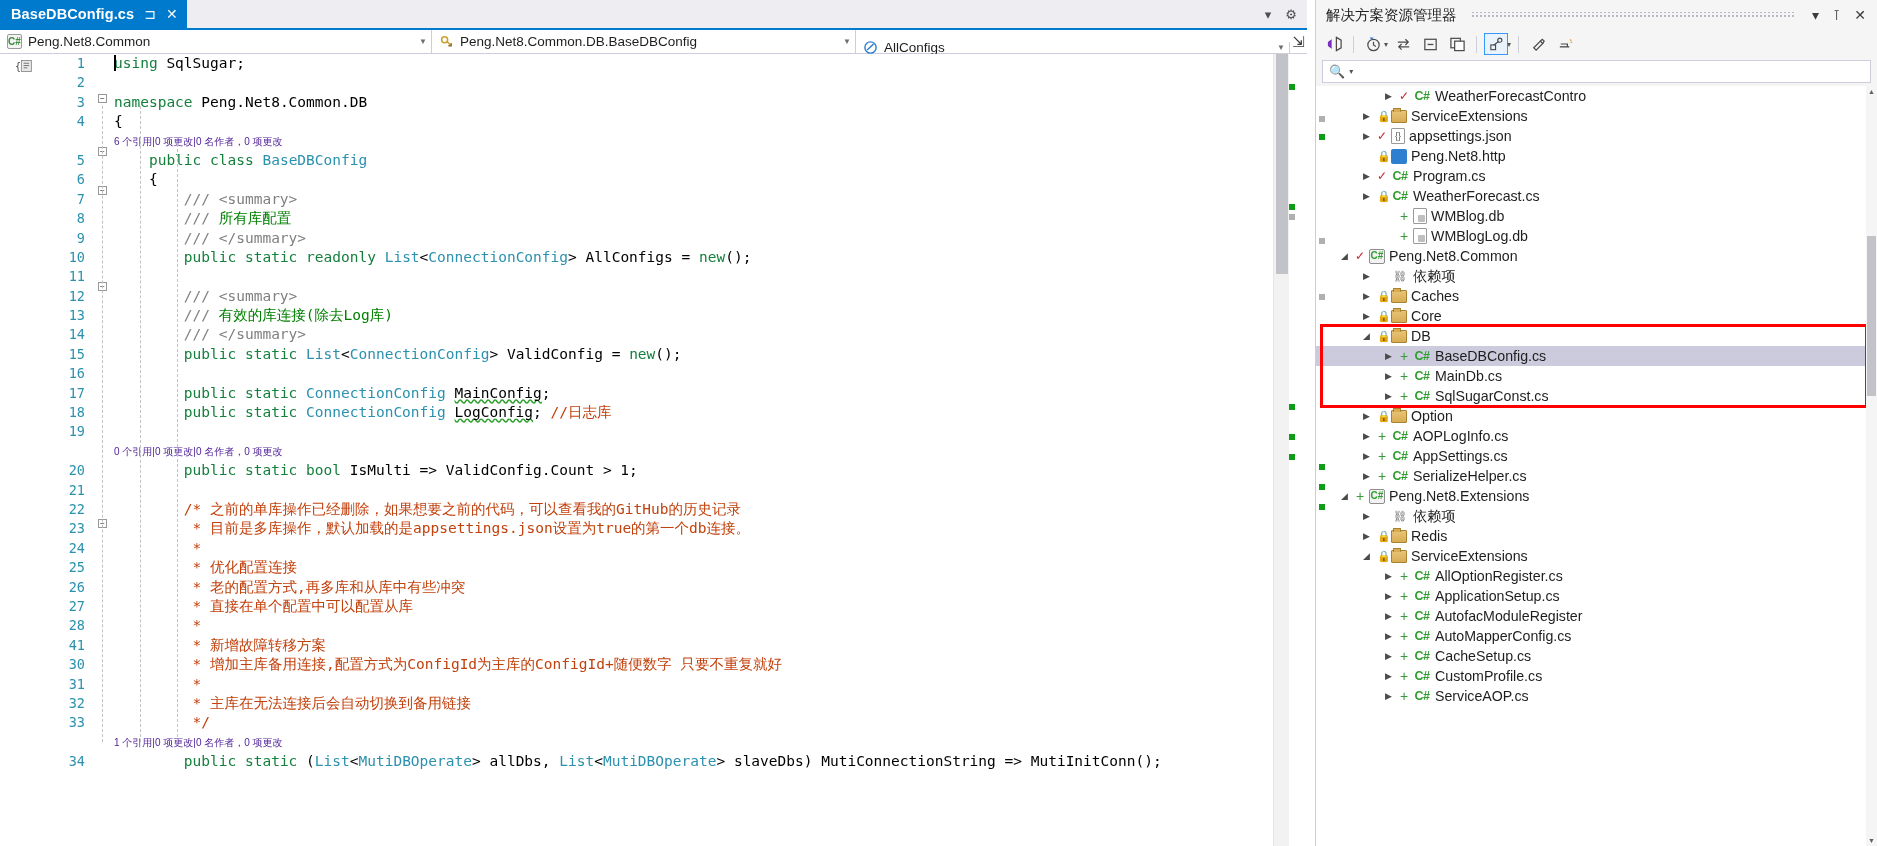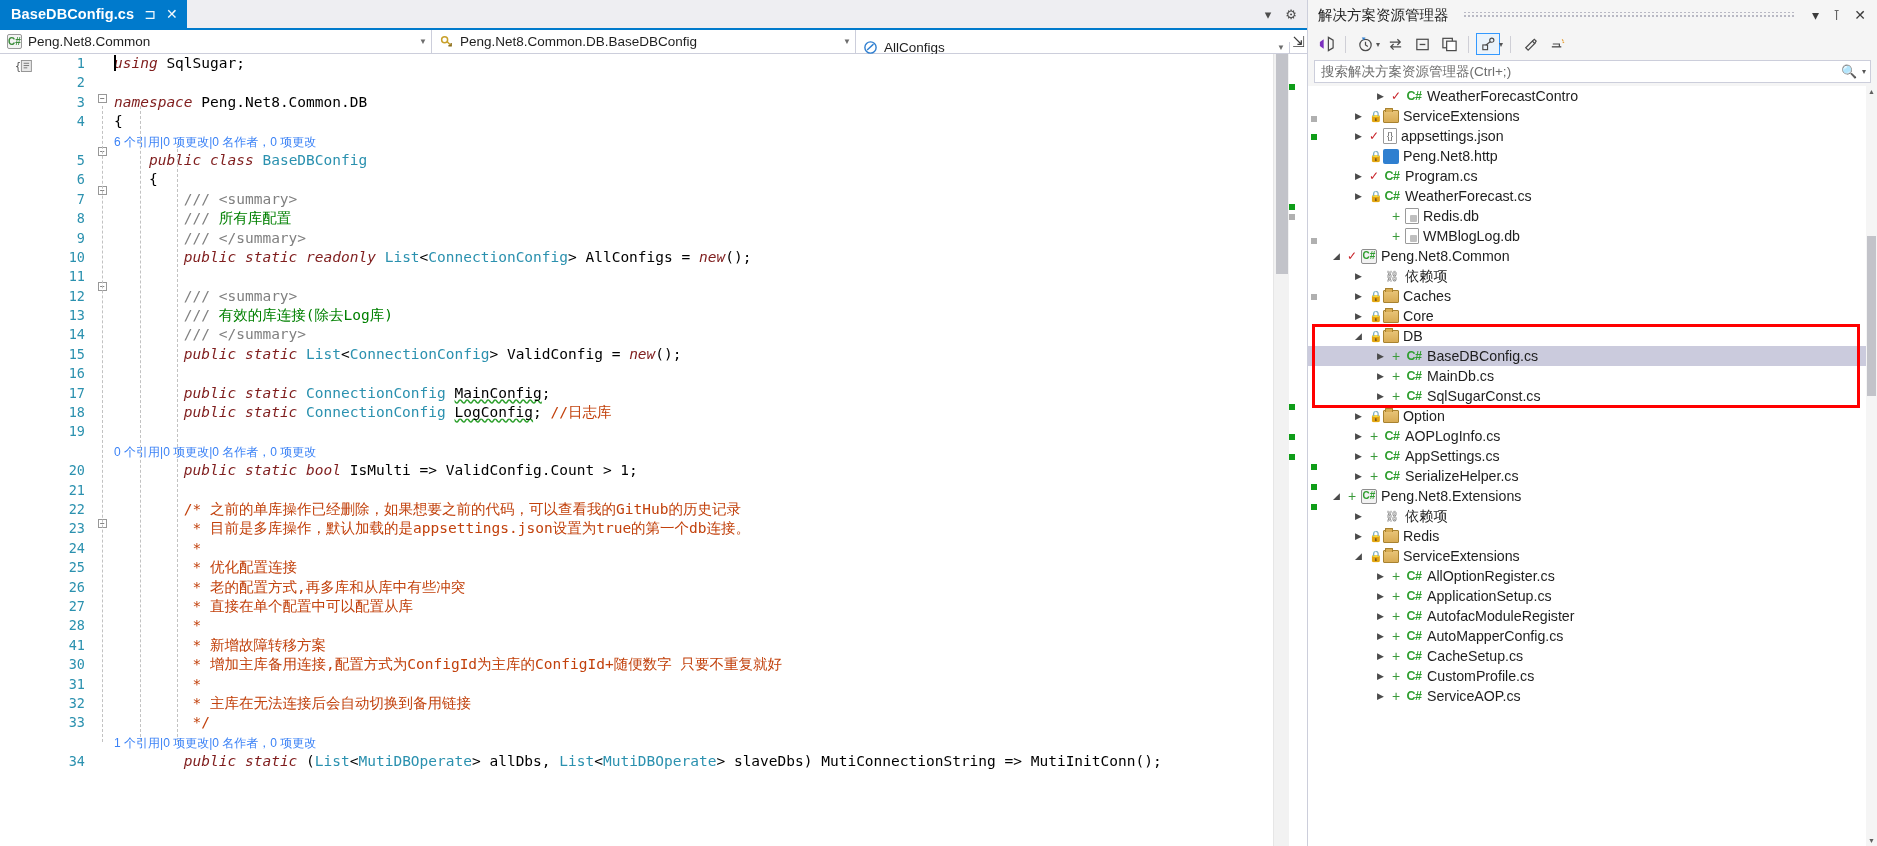--- a/index.html
+++ b/index.html
@@ -2,21 +2,21 @@
 <html><head>
 <meta charset="utf-8">
 <style>
   * { box-sizing: border-box; margin: 0; padding: 0; }
   html, body {
     width: 1877px; height: 846px;
     background: #ffffff;
     font-family: "Liberation Sans", sans-serif;
     overflow: hidden;
   }
-  .app { position: relative; width: 1877px; height: 846px; display: flex; }
+  .app { position: relative; width: 1877px; height: 846px; display: flex; gap: 8px; }
 
   
   .editor-side { width: 1307px; height: 846px; position: relative; background: #ffffff; }
 
   
   .tabstrip {
     height: 28px; background: #eeeef2; display: flex; align-items: stretch;
     position: relative;
   }
   .tab {
@@ -84,24 +84,24 @@
     width: 46px; text-align: right; padding-right: 7px;
     font-family: "DejaVu Sans Mono", monospace; font-size: 13.5px;
     color: #2b91af; background: #ffffff; user-select: none;
   }
   .outline-margin { width: 22px; background: #ffffff; position: relative; }
   .code {
     flex: 1; position: relative; font-family: "DejaVu Sans Mono", monospace;
     font-size: 14.5px; color: #000000; white-space: pre; overflow: hidden;
   }
   .ln { height: 19.4px; line-height: 19.4px; }
-  .ln.meta { color: #3b82f6; font-size: 12px; font-family: "Liberation Sans", sans-serif; height: 19.4px; line-height: 20px; }
-
-  
-  .k   { color: #7f1d1d; font-style: italic; }   
+  .ln.meta { color: #4c1d95; font-size: 10px; font-family: "Liberation Sans", sans-serif; height: 19.4px; line-height: 20px; }
+
+  
+  .k   { color: #15803d; }   
   .t   { color: #2b91af; }   
   .cmt { color: #c2410c; }   
   .xd  { color: #808080; }   
   .xdg { color: #008000; }
   .sq  { text-decoration: underline wavy #2ea02e; text-decoration-skip-ink: none; margin-top: 16px; }
 
   .caret-bar {
     position: absolute; left: 0; top: 1px; width: 1.6px; height: 16px; background: #000;
   }
 
@@ -437,21 +437,20 @@
       <div class="tb-ic">
         <svg width="17" height="16" viewBox="0 0 18 16">
           <path d="M3 11 H13" stroke="#4b4b4b" stroke-width="1.4"></path>
           <path d="M4 8 H11 L11 11" fill="none" stroke="#4b4b4b" stroke-width="1.3"></path>
           <path d="M14 3 L15 5 M16 6 L14.5 6.6" stroke="#e8a33d" stroke-width="1.2"></path>
         </svg>
       </div>
     </div>
 
     <div class="sol-search">
-      <span class="sv">搜索解决方案资源管理器(Ctrl+;)</span>
       <span class="si">🔍</span>
       <span class="sc">▾</span>
     </div>
 
     <div class="tree" id="tree">
       <div class="sol-markers">
         <div class="mk gray" style="left:3px; top:30px;"></div>
         <div class="mk green" style="left:3px; top:48px;"></div>
         <div class="mk gray" style="left:3px; top:152px;"></div>
         <div class="mk gray" style="left:3px; top:208px;"></div>
@@ -493,21 +492,21 @@
           <div class="row ind2">
             <span class="exp">▶</span>
             <span class="lock">🔒</span>
             <span class="cs-plain">C#</span>
             <span>WeatherForecast.cs</span>
           </div>
           <div class="row ind3">
             <span class="exp"></span>
             <span class="plus">+</span>
             <span class="file-ic"></span>
-            <span>Redis.db</span>
+            <span>WMBlog.db</span>
           </div>
           <div class="row ind3">
             <span class="exp"></span>
             <span class="plus">+</span>
             <span class="file-ic"></span>
             <span>WMBlogLog.db</span>
           </div>
           <div class="row ind1">
             <span class="exp">◢</span>
             <span class="chk">✓</span>

